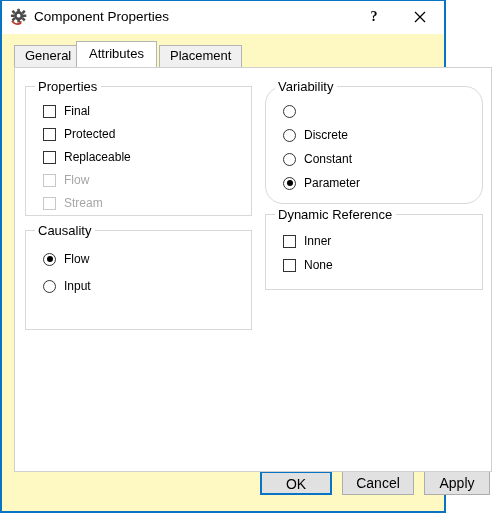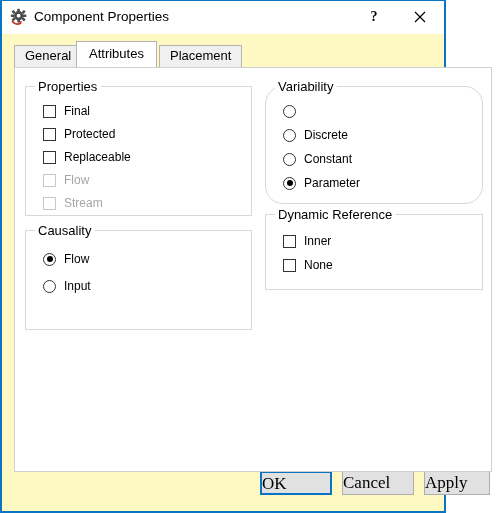--- a/index.html
+++ b/index.html
@@ -215,27 +215,27 @@
     bottom: 0;
     height: 40px;
   }
   .dlg-btn {
     position: absolute;
     top: 0;
     height: 24px;
     box-sizing: border-box;
     background: #e1e1e1;
     border: 1px solid #adadad;
-    font-family: Liberation Serif, serif;
-    font-size: 17px;
+    font-family: Liberation Sans, sans-serif;
+    font-size: 14px;
     color: #000000;
     cursor: default;
     padding: 0;
     line-height: 22px;
-    text-align: left;
+    text-align: center;
   }
   .dlg-btn.default {
     border: 2px solid #0a74c4;
     background: #e1e1e1;
   }
   #btn-ok     { left: 258px; width: 72px; }
   #btn-cancel { left: 340px; width: 72px; }
   #btn-apply  { left: 422px; width: 66px; }
 </style>
 </head>

